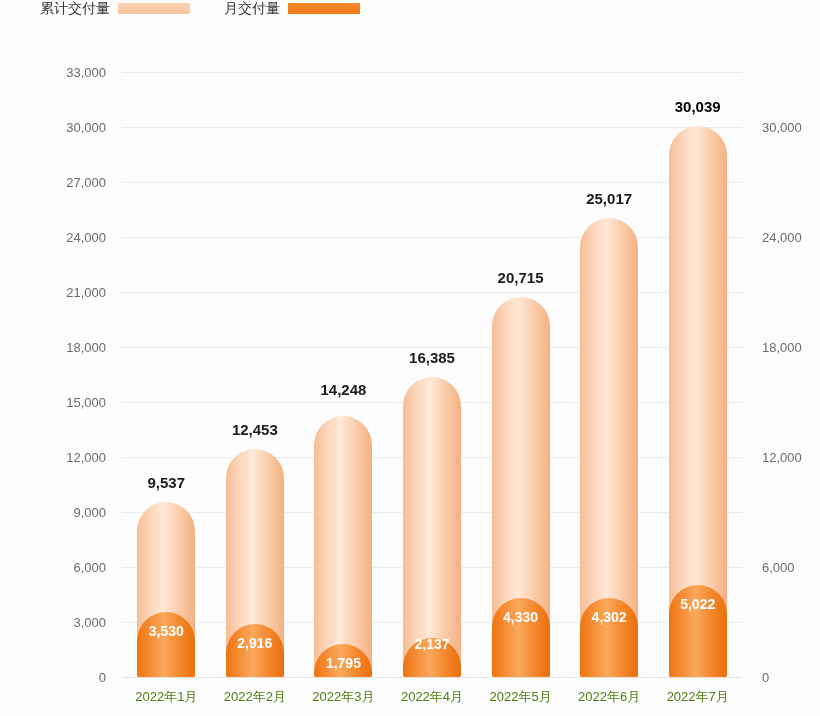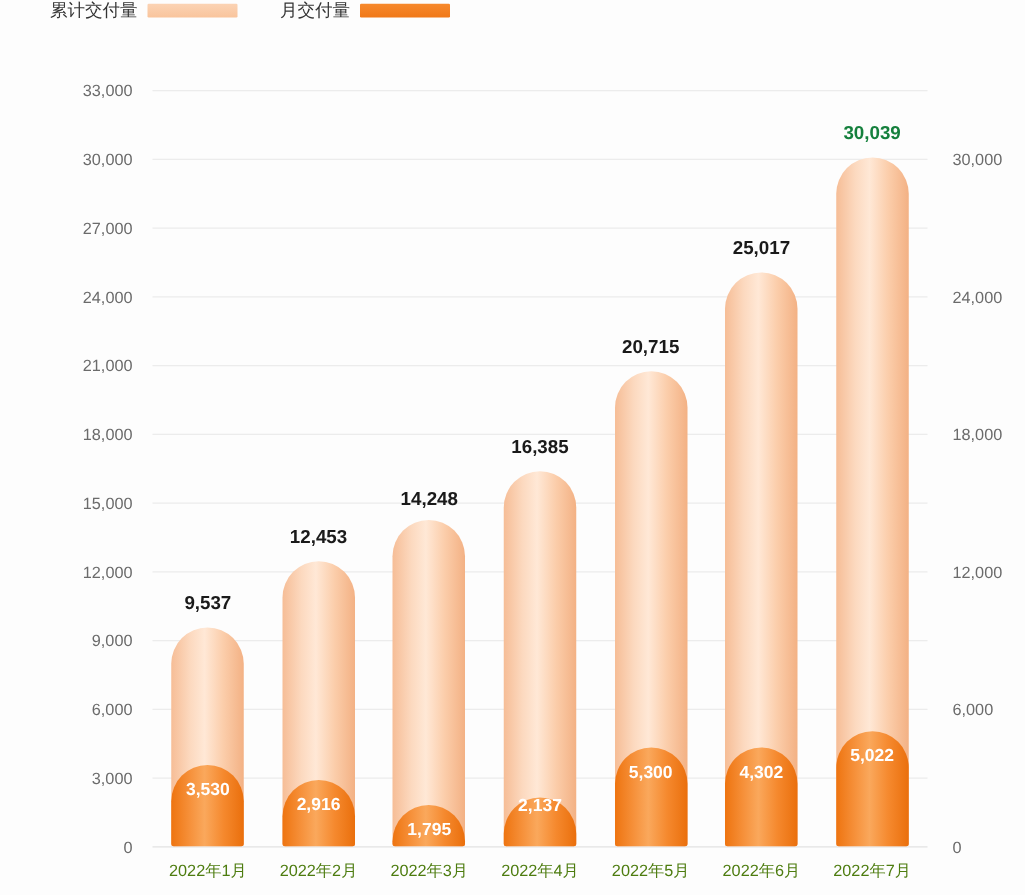--- a/index.html
+++ b/index.html
@@ -122,21 +122,21 @@
   .label-cum {
     position: absolute;
     width: 120px;
     left: -31px;
     text-align: center;
     font-size: 15px;
     font-weight: bold;
     color: #1a1a1a;
     line-height: 15px;
   }
-  .label-cum.highlight { color: #15803d; }
+  .label-cum.highlight { color: #000000; }
   .label-mon {
     position: absolute;
     width: 80px;
     left: -11px;
     text-align: center;
     font-size: 14px;
     font-weight: bold;
     color: #ffffff;
     line-height: 14px;
   }
@@ -208,36 +208,36 @@
       <div class="bar-group" style="left: 103.857px;">
         <div class="bar-cum" style="height: 228.305px;"></div>
         <div class="bar-mon" style="height: 53.46px;"></div>
         <div class="label-cum" style="bottom: 240.305px;">12,453</div>
         <div class="label-mon" style="bottom: 27.46px;">2,916</div>
       </div>
       <div class="xlabel" style="left: 82.8571px;">2022年2月</div>
       <div class="bar-group" style="left: 192.429px;">
         <div class="bar-cum" style="height: 261.213px;"></div>
         <div class="bar-mon" style="height: 32.9083px;"></div>
-        <div class="label-cum" style="bottom: 270px;">14,248</div>
+        <div class="label-cum" style="bottom: 280px;">14,248</div>
         <div class="label-mon" style="bottom: 6.90833px;">1,795</div>
       </div>
       <div class="xlabel" style="left: 171.429px;">2022年3月</div>
       <div class="bar-group" style="left: 281px;">
         <div class="bar-cum" style="height: 300.392px;"></div>
         <div class="bar-mon" style="height: 39.1783px;"></div>
         <div class="label-cum" style="bottom: 312.392px;">16,385</div>
         <div class="label-mon" style="bottom: 26px;">2,137</div>
       </div>
       <div class="xlabel" style="left: 260px;">2022年4月</div>
       <div class="bar-group" style="left: 369.571px;">
         <div class="bar-cum" style="height: 379.775px;"></div>
         <div class="bar-mon" style="height: 79.3833px;"></div>
         <div class="label-cum" style="bottom: 391.775px;">20,715</div>
-        <div class="label-mon" style="bottom: 53.3833px;">5,300</div>
+        <div class="label-mon" style="bottom: 53.3833px;">4,330</div>
       </div>
       <div class="xlabel" style="left: 348.571px;">2022年5月</div>
       <div class="bar-group" style="left: 458.143px;">
         <div class="bar-cum" style="height: 458.645px;"></div>
         <div class="bar-mon" style="height: 78.87px;"></div>
         <div class="label-cum" style="bottom: 470.645px;">25,017</div>
         <div class="label-mon" style="bottom: 52.87px; margin-top: 35px;">4,302</div>
       </div>
       <div class="xlabel" style="left: 437.143px;">2022年6月</div>
       <div class="bar-group" style="left: 546.714px;">

